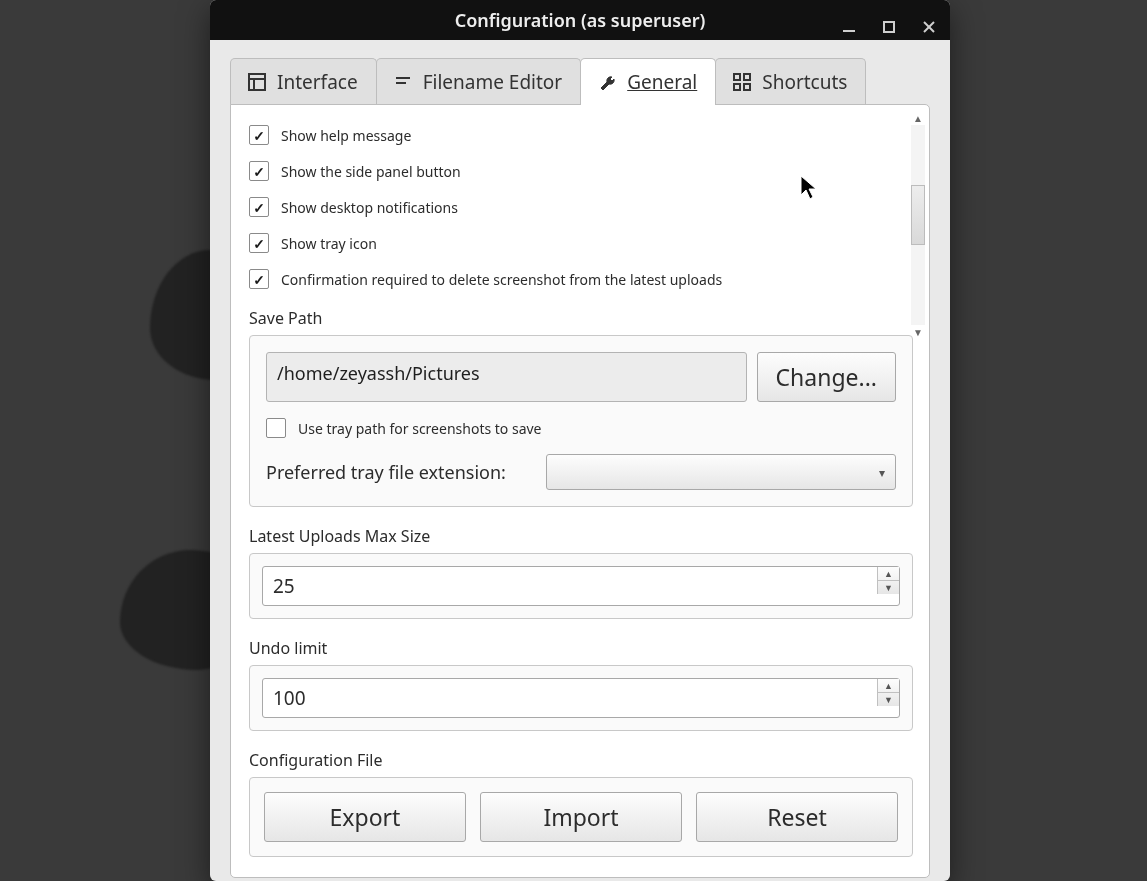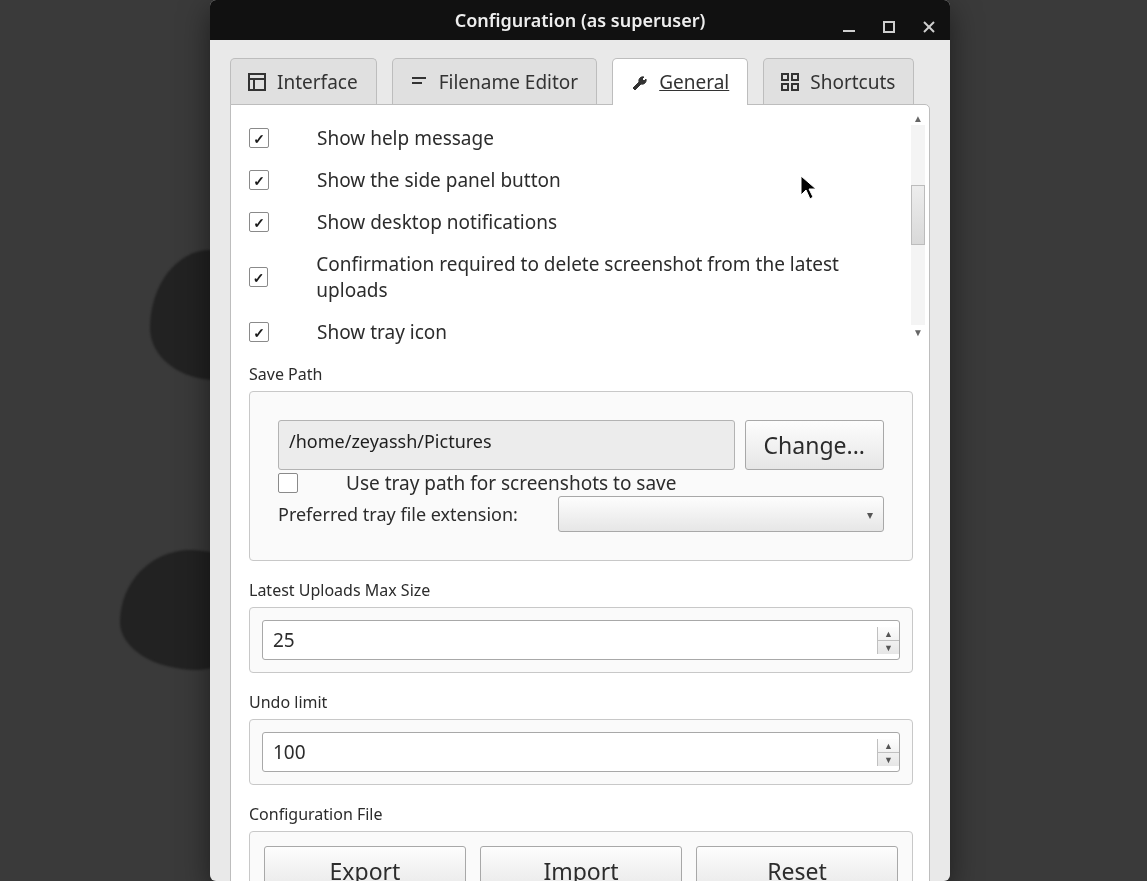--- a/index.html
+++ b/index.html
@@ -54,21 +54,21 @@
     justify-content: center;
     cursor: pointer;
   }
   .titlebar svg { stroke: #cfcfcf; fill: none; stroke-width: 2; }
 
   .body {
     padding: 18px 20px 30px 20px;
   }
   .tabbar {
     display: flex;
-    gap: 16px;
+    gap: 0;
   }
   .tab {
     display: flex;
     align-items: center;
     gap: 10px;
     padding: 10px 18px 10px 16px;
     background: #e0e0e0;
     border: 1px solid #bdbdbd;
     border-bottom: none;
     border-top-left-radius: 5px;
@@ -148,24 +148,25 @@
   .scroll .arrow.up{ top:-14px;}
   .scroll .arrow.down{ bottom:-14px;}
 
   .section-label {
     margin: 18px 0 6px 0;
     font-size: 16px;
   }
   .groupbox {
     border: 1px solid #c8c8c8;
     border-radius: 4px;
-    padding: 28px;
+    padding: 16px;
     background: #fafafa;
     display: flex;
     flex-direction: column;
+    gap: 16px;
   }
   .path-row {
     display: flex;
     gap: 10px;
     align-items: stretch;
   }
   .text-input {
     flex: 1;
     background: #ececec;
     border: 1px solid #b3b3b3;
@@ -209,21 +210,21 @@
   }
 
   .spin-row {
     border: 1px solid #c8c8c8;
     border-radius: 4px;
     padding: 12px;
     background: #fafafa;
   }
   .spinbox {
     display: flex;
-    align-items: center;
+    align-items: flex-start;
     border: 1px solid #a8a8a8;
     border-radius: 3px;
     background: #fff;
     height: 40px;
   }
   .spinbox .val {
     flex: 1;
     padding: 6px 10px;
     font-size: 19px;
     outline: none;
@@ -248,21 +249,21 @@
   .button-row {
     border: 1px solid #c8c8c8;
     border-radius: 4px;
     padding: 14px;
     background: #fafafa;
     display: flex;
     gap: 14px;
   }
   .button-row .btn { flex: 1; }
 
-  .check-text { font-size: 19px; margin-left: 36px; }
+  .check-text { font-size: 14px; }
   .cursor {
     position:absolute;
     left: 800px;
     top: 175px;
     pointer-events:none;
   }
   .bgshape {
     position: absolute;
     background: #222;
     border-radius: 50% 50% 45% 55% / 60% 40% 60% 40%;
@@ -358,25 +359,25 @@
         <div class="check-row">
           <div class="checkbox checked"></div>
           <span class="check-text">Show the side panel button</span>
         </div>
         <div class="check-row">
           <div class="checkbox checked"></div>
           <span class="check-text">Show desktop notifications</span>
         </div>
         <div class="check-row">
           <div class="checkbox checked"></div>
+          <span class="check-text">Show tray icon</span>
+        </div>
+        <div class="check-row">
+          <div class="checkbox checked"></div>
           <span class="check-text">Confirmation required to delete screenshot from the latest uploads</span>
-        </div>
-        <div class="check-row">
-          <div class="checkbox checked"></div>
-          <span class="check-text">Show tray icon</span>
         </div>
       </div>
 
       <div class="section-label">Save Path</div>
       <div class="groupbox">
         <div class="path-row">
           <div class="text-input">/home/zeyassh/Pictures</div>
           <div class="btn">Change...</div>
         </div>
         <div class="check-row">

